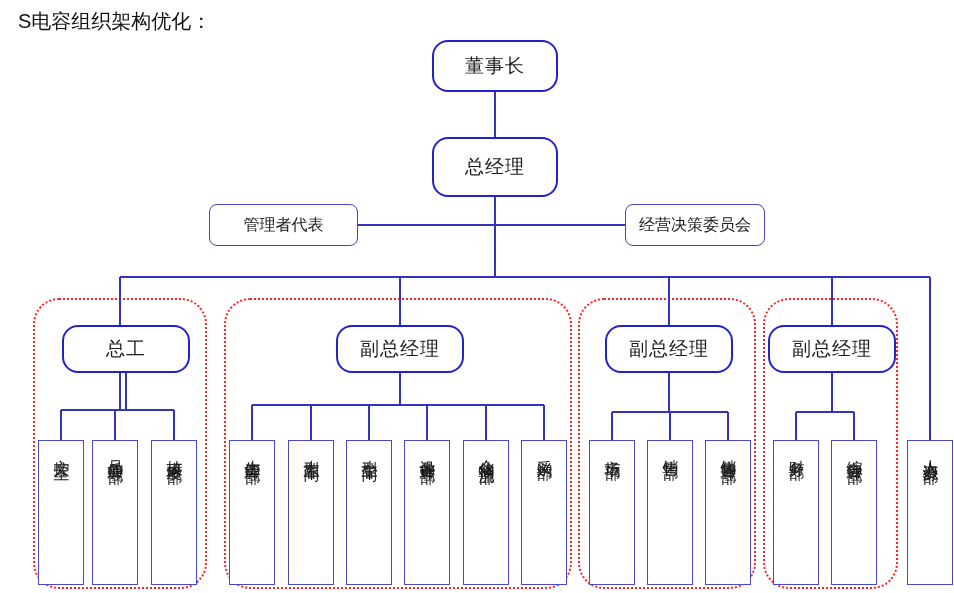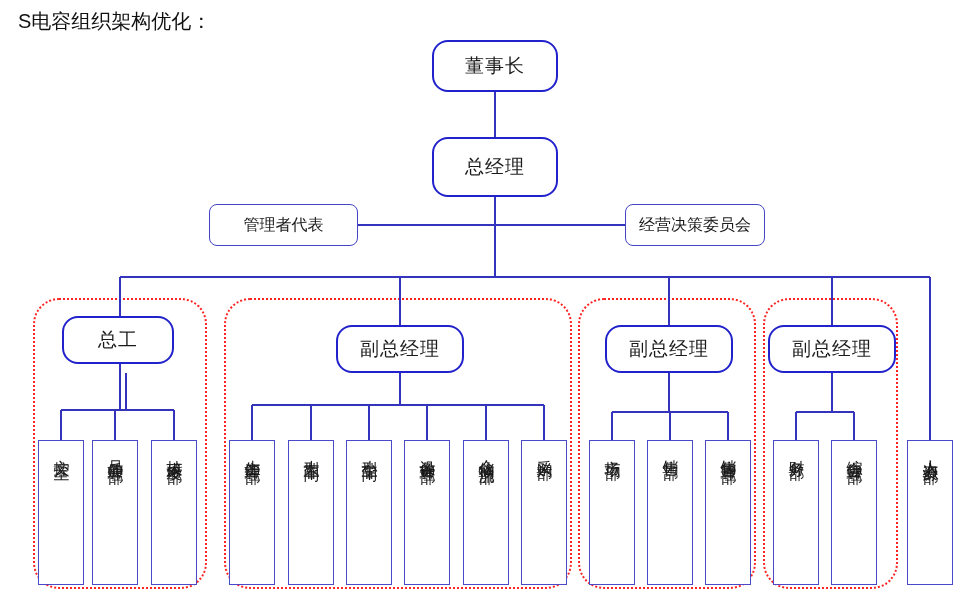--- a/index.html
+++ b/index.html
@@ -140,21 +140,21 @@
   </div>
 
   <div class="node staff" style="left: 209px; top: 204px; width: 149px; height: 42px;">
     <span>管理者代表</span>
   </div>
 
   <div class="node staff" style="left: 625px; top: 204px; width: 140px; height: 42px;">
     <span>经营决策委员会</span>
   </div>
 
-  <div class="node exec" style="left: 62px; top: 316px; width: 112px; height: 48px;">
+  <div class="node exec" style="left: 62px; top: 325px; width: 128px; height: 48px;">
     <span>总工</span>
   </div>
 
   <div class="node exec" style="left: 336px; top: 325px; width: 128px; height: 48px;">
     <span>副总经理</span>
   </div>
 
   <div class="node exec" style="left: 605px; top: 325px; width: 128px; height: 48px;">
     <span>副总经理</span>
   </div>

